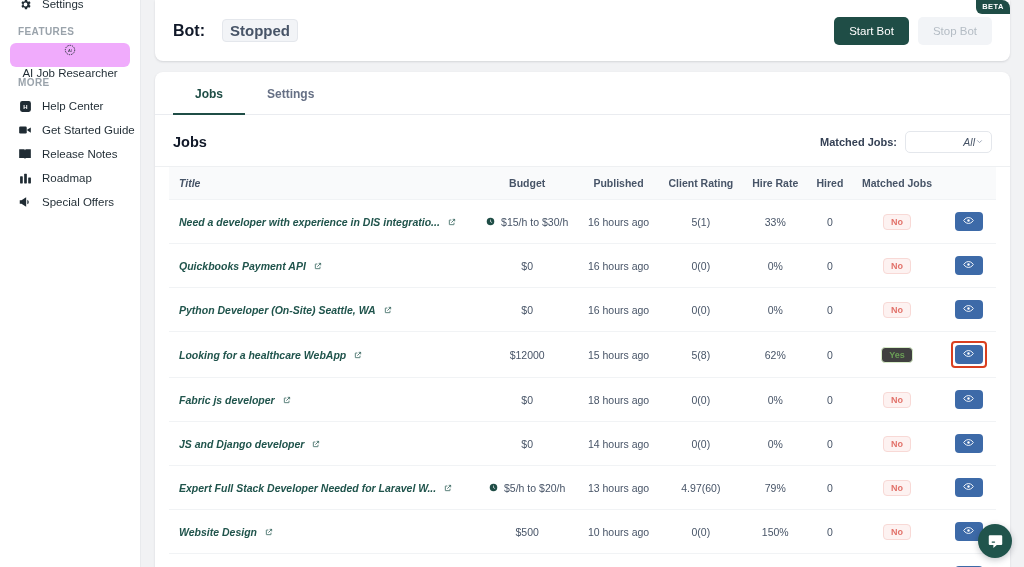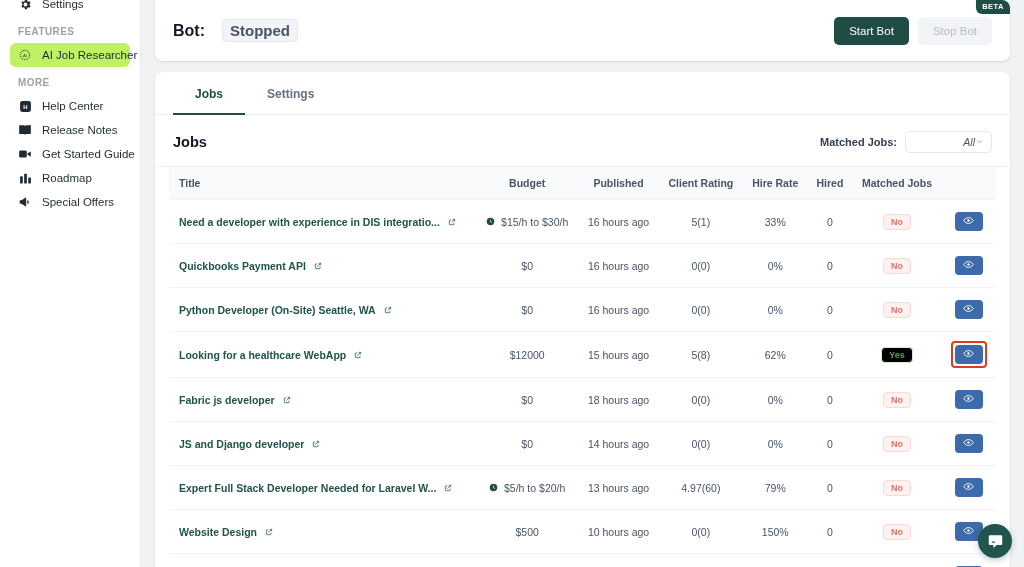--- a/index.html
+++ b/index.html
@@ -24,21 +24,21 @@
   .nav-item {
     display: flex; align-items: center; gap: 10px;
     height: 24px; margin: 0 0 0 0;
     padding: 0 8px;
     border-radius: 6px;
     color: #1f2b33;
     font-size: 11.5px;
     white-space: nowrap;
     cursor: pointer;
   }
-  .nav-item.active { background: #bef264; }
+  .nav-item.active { background: #f0abfc; flex-direction: column; }
   .nav-item .ic { width: 14px; height: 14px; flex: 0 0 14px; display:flex; align-items:center; justify-content:center; }
   .nav-item .ic svg { display:block; }
   .nav-group {
     font-size: 10px; letter-spacing: .4px; color: #9aa3ab;
     padding: 0 8px; font-weight: 600;
   }
   .spacer-6 { height: 6px; }
   .spacer-10 { height: 10px; }
 
   
@@ -99,38 +99,38 @@
   }
 
   
   .table-wrap { padding: 0 14px; }
   table { width: 100%; border-collapse: collapse; }
   thead tr { background: #f9fafb; }
   th {
     font-size: 10.5px; font-weight: 600; color: #475467;
     padding: 10px 8px; text-align: center; white-space: nowrap;
   }
-  th.title-col, td.title-col { text-align: left; padding-left: 10px; }
+  th.title-col, td.title-col { text-align: left; padding-left: 10px; font-style: italic; }
   td {
     font-size: 10.5px; color: #475467; padding: 9px 8px;
     text-align: center; border-top: 1px solid #f1f3f5; white-space: nowrap;
   }
   tbody tr:first-child td { border-top: 1px solid #f1f3f5; }
   .job-link {
     color: #20544c; font-size: 10.5px; font-weight: 700;
     text-decoration: none; display: inline-flex; align-items: center; gap: 8px;
     cursor: pointer;
   }
   .budget-cell { display:inline-flex; align-items:flex-start; gap:6px; justify-content:center; }
   .pill {
     display:inline-block; font-size: 9px; font-weight: 600;
     padding: 2px 7px; border-radius: 4px;
   }
   .pill-no { color: #e2726a; background: #fdf2f1; border: 1px solid #f8d9d6; }
-  .pill-yes { color: #6a9e55; background: #000000; border: 1px solid #d7ecc8; }
+  .pill-yes { color: #6a9e55; background: #404040; border: 1px solid #d7ecc8; }
   .eye-btn {
     width: 28px; height: 19px; border-radius: 4px; background: #3d6aa8;
     border: none; display:inline-flex; align-items:center; justify-content:center;
     cursor: pointer;
   }
   .eye-wrap { display:inline-block; padding: 3px; border-radius: 4px; }
   .eye-wrap.highlight { border: 2px solid #d93f1f; padding: 2px; }
 
   
   .chat-fab {
@@ -181,34 +181,34 @@
             <rect x="2" y="2" width="20" height="20" rx="4"></rect>
             <text x="12" y="16.5" font-size="11" fill="#fff" text-anchor="middle" font-family="sans-serif" font-weight="bold">H</text>
           </svg>
       </span>
       <span>Help Center</span>
     </div>
 
     <div class="nav-item">
       <span class="ic">
         <svg width="14" height="14" viewBox="0 0 24 24" fill="#1f2b33">
-            <path d="M2 4h8a2 2 0 012 2v14a3 3 0 00-2-1H2V4zm20 0h-8a2 2 0 00-2 2v14a3 3 0 012-1h8V4z"></path>
-          </svg>
-      </span>
-      <span>Release Notes</span>
-    </div>
-
-    <div class="nav-item">
-      <span class="ic">
-        <svg width="14" height="14" viewBox="0 0 24 24" fill="#1f2b33">
             <rect x="2" y="6" width="13" height="12" rx="2"></rect>
             <path d="M16 11l6-3.5v9L16 13z"></path>
           </svg>
       </span>
       <span>Get Started Guide</span>
+    </div>
+
+    <div class="nav-item">
+      <span class="ic">
+        <svg width="14" height="14" viewBox="0 0 24 24" fill="#1f2b33">
+            <path d="M2 4h8a2 2 0 012 2v14a3 3 0 00-2-1H2V4zm20 0h-8a2 2 0 00-2 2v14a3 3 0 012-1h8V4z"></path>
+          </svg>
+      </span>
+      <span>Release Notes</span>
     </div>
 
     <div class="nav-item">
       <span class="ic">
         <svg width="13" height="13" viewBox="0 0 24 24" fill="#1f2b33">
             <rect x="2" y="8" width="5" height="13" rx="1"></rect>
             <rect x="9.5" y="3" width="5" height="18" rx="1"></rect>
             <rect x="17" y="10" width="5" height="11" rx="1"></rect>
           </svg>
       </span>

